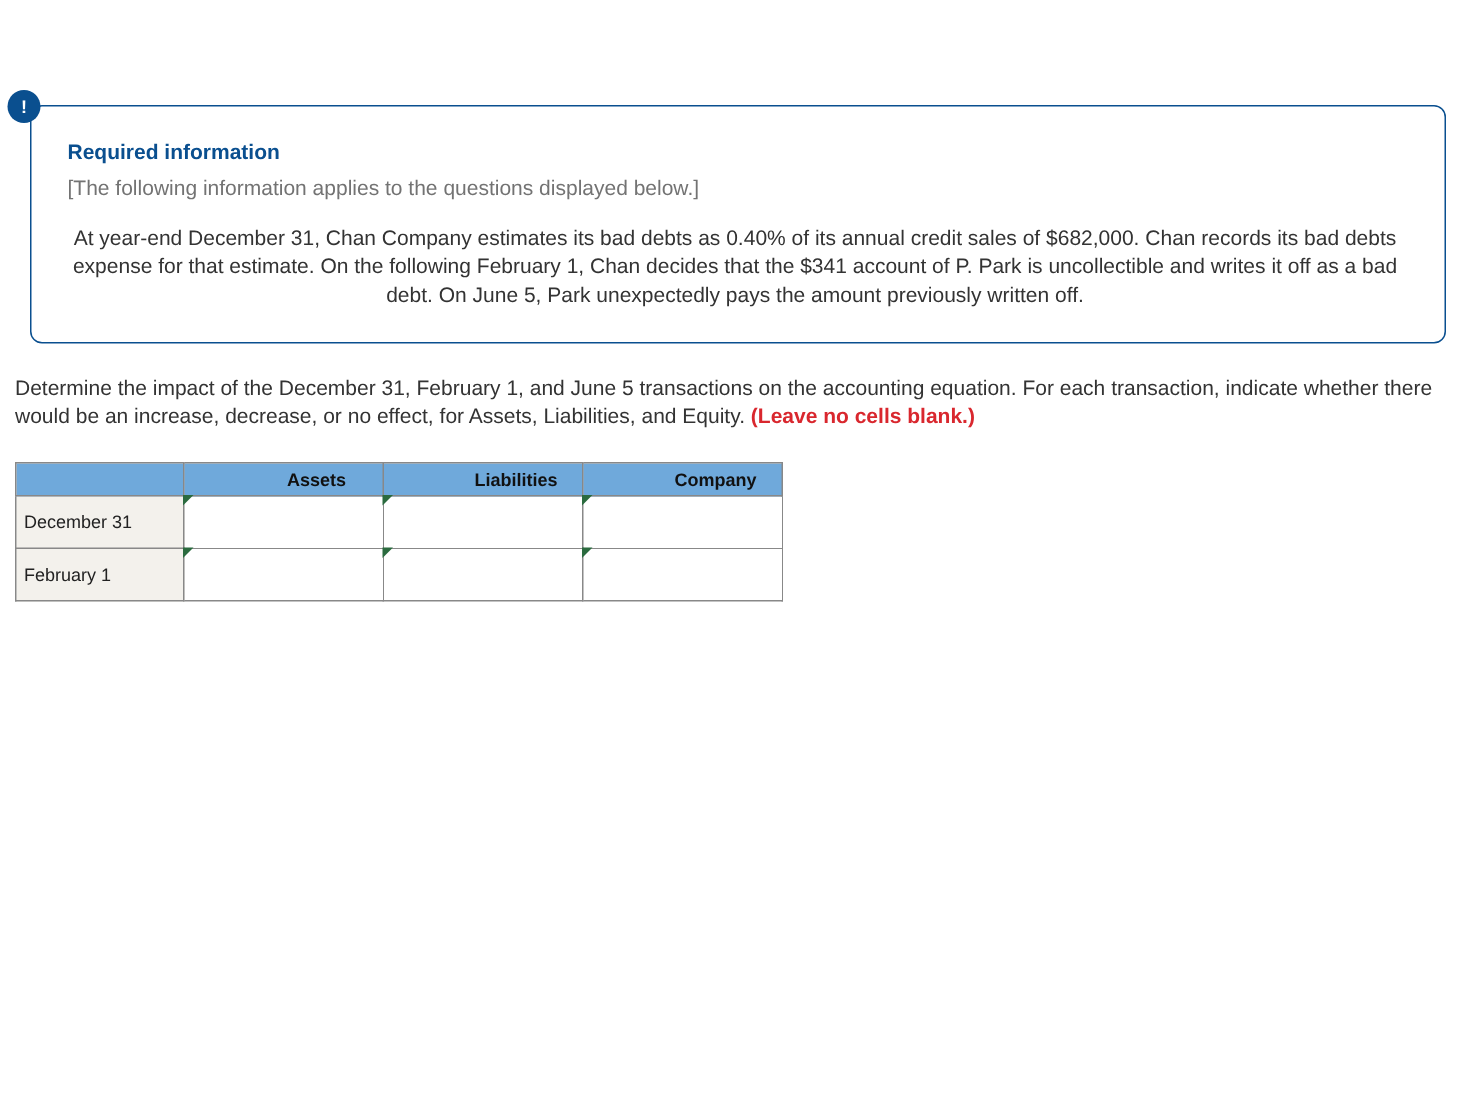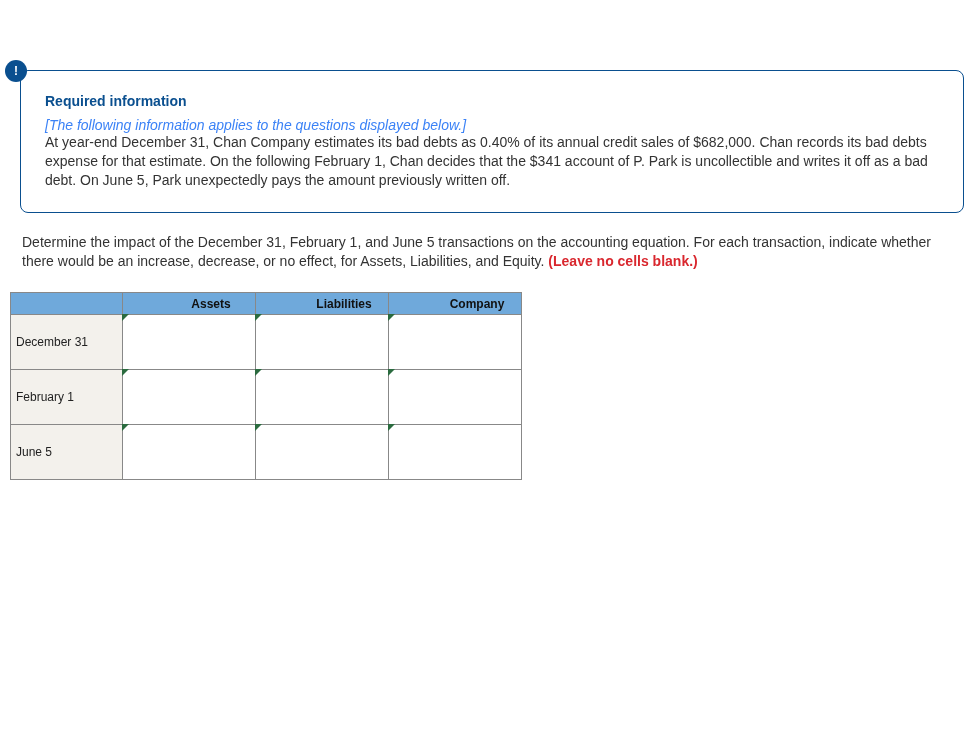--- a/index.html
+++ b/index.html
@@ -41,32 +41,32 @@
       padding: 22px 28px 22px 24px;
       margin-left: 10px;
     }
     .info-heading {
       color: #0a4f8f;
       font-weight: bold;
       font-size: 14px;
       margin-bottom: 8px;
     }
     .info-subtitle {
-      font-style: italic;
-      color: #3b82f6;
-      margin-bottom: 0;
+      color: #737373;
+      margin-bottom: 16px;
       font-size: 14px;
     }
     .info-body {
       color: #333;
       font-size: 14px;
       line-height: 1.35;
+      text-align: center;
     }
     .question-text {
-      margin: 18px 10px 0 22px;
+      margin: 18px 10px 0 10px;
       color: #333;
       font-size: 14px;
       line-height: 1.35;
     }
     .question-text .red-bold {
       color: #d9272e;
       font-weight: bold;
     }
     .answer-table {
       margin: 22px 10px 0 10px;
@@ -87,21 +87,21 @@
       background: #6fa9db;
       color: #111;
       font-weight: bold;
       text-align: center;
       width: 133px;
       height: 22px;
     }
     .answer-table td.rowlabel {
       background: #f3f1ec;
       color: #222;
-      padding: 20px 5px;
+      padding: 10px 5px;
       height: 20px;
       text-align: left;
     }
     .answer-table td.inputcell {
       background: #fff;
       position: relative;
       height: 20px;
       padding: 0;
     }
     .cell-marker {
@@ -158,26 +158,14 @@
       <td class="inputcell">
           <span class="cell-marker"></span>
         </td>
       <td class="inputcell">
           <span class="cell-marker"></span>
         </td>
       <td class="inputcell">
           <span class="cell-marker"></span>
         </td>
     </tr>
-    <tr>
-      <td class="rowlabel">June 5</td>
-      <td class="inputcell">
-          <span class="cell-marker"></span>
-        </td>
-      <td class="inputcell">
-          <span class="cell-marker"></span>
-        </td>
-      <td class="inputcell">
-          <span class="cell-marker"></span>
-        </td>
-    </tr>
   </tbody>
 </table>
 
 </body></html>

